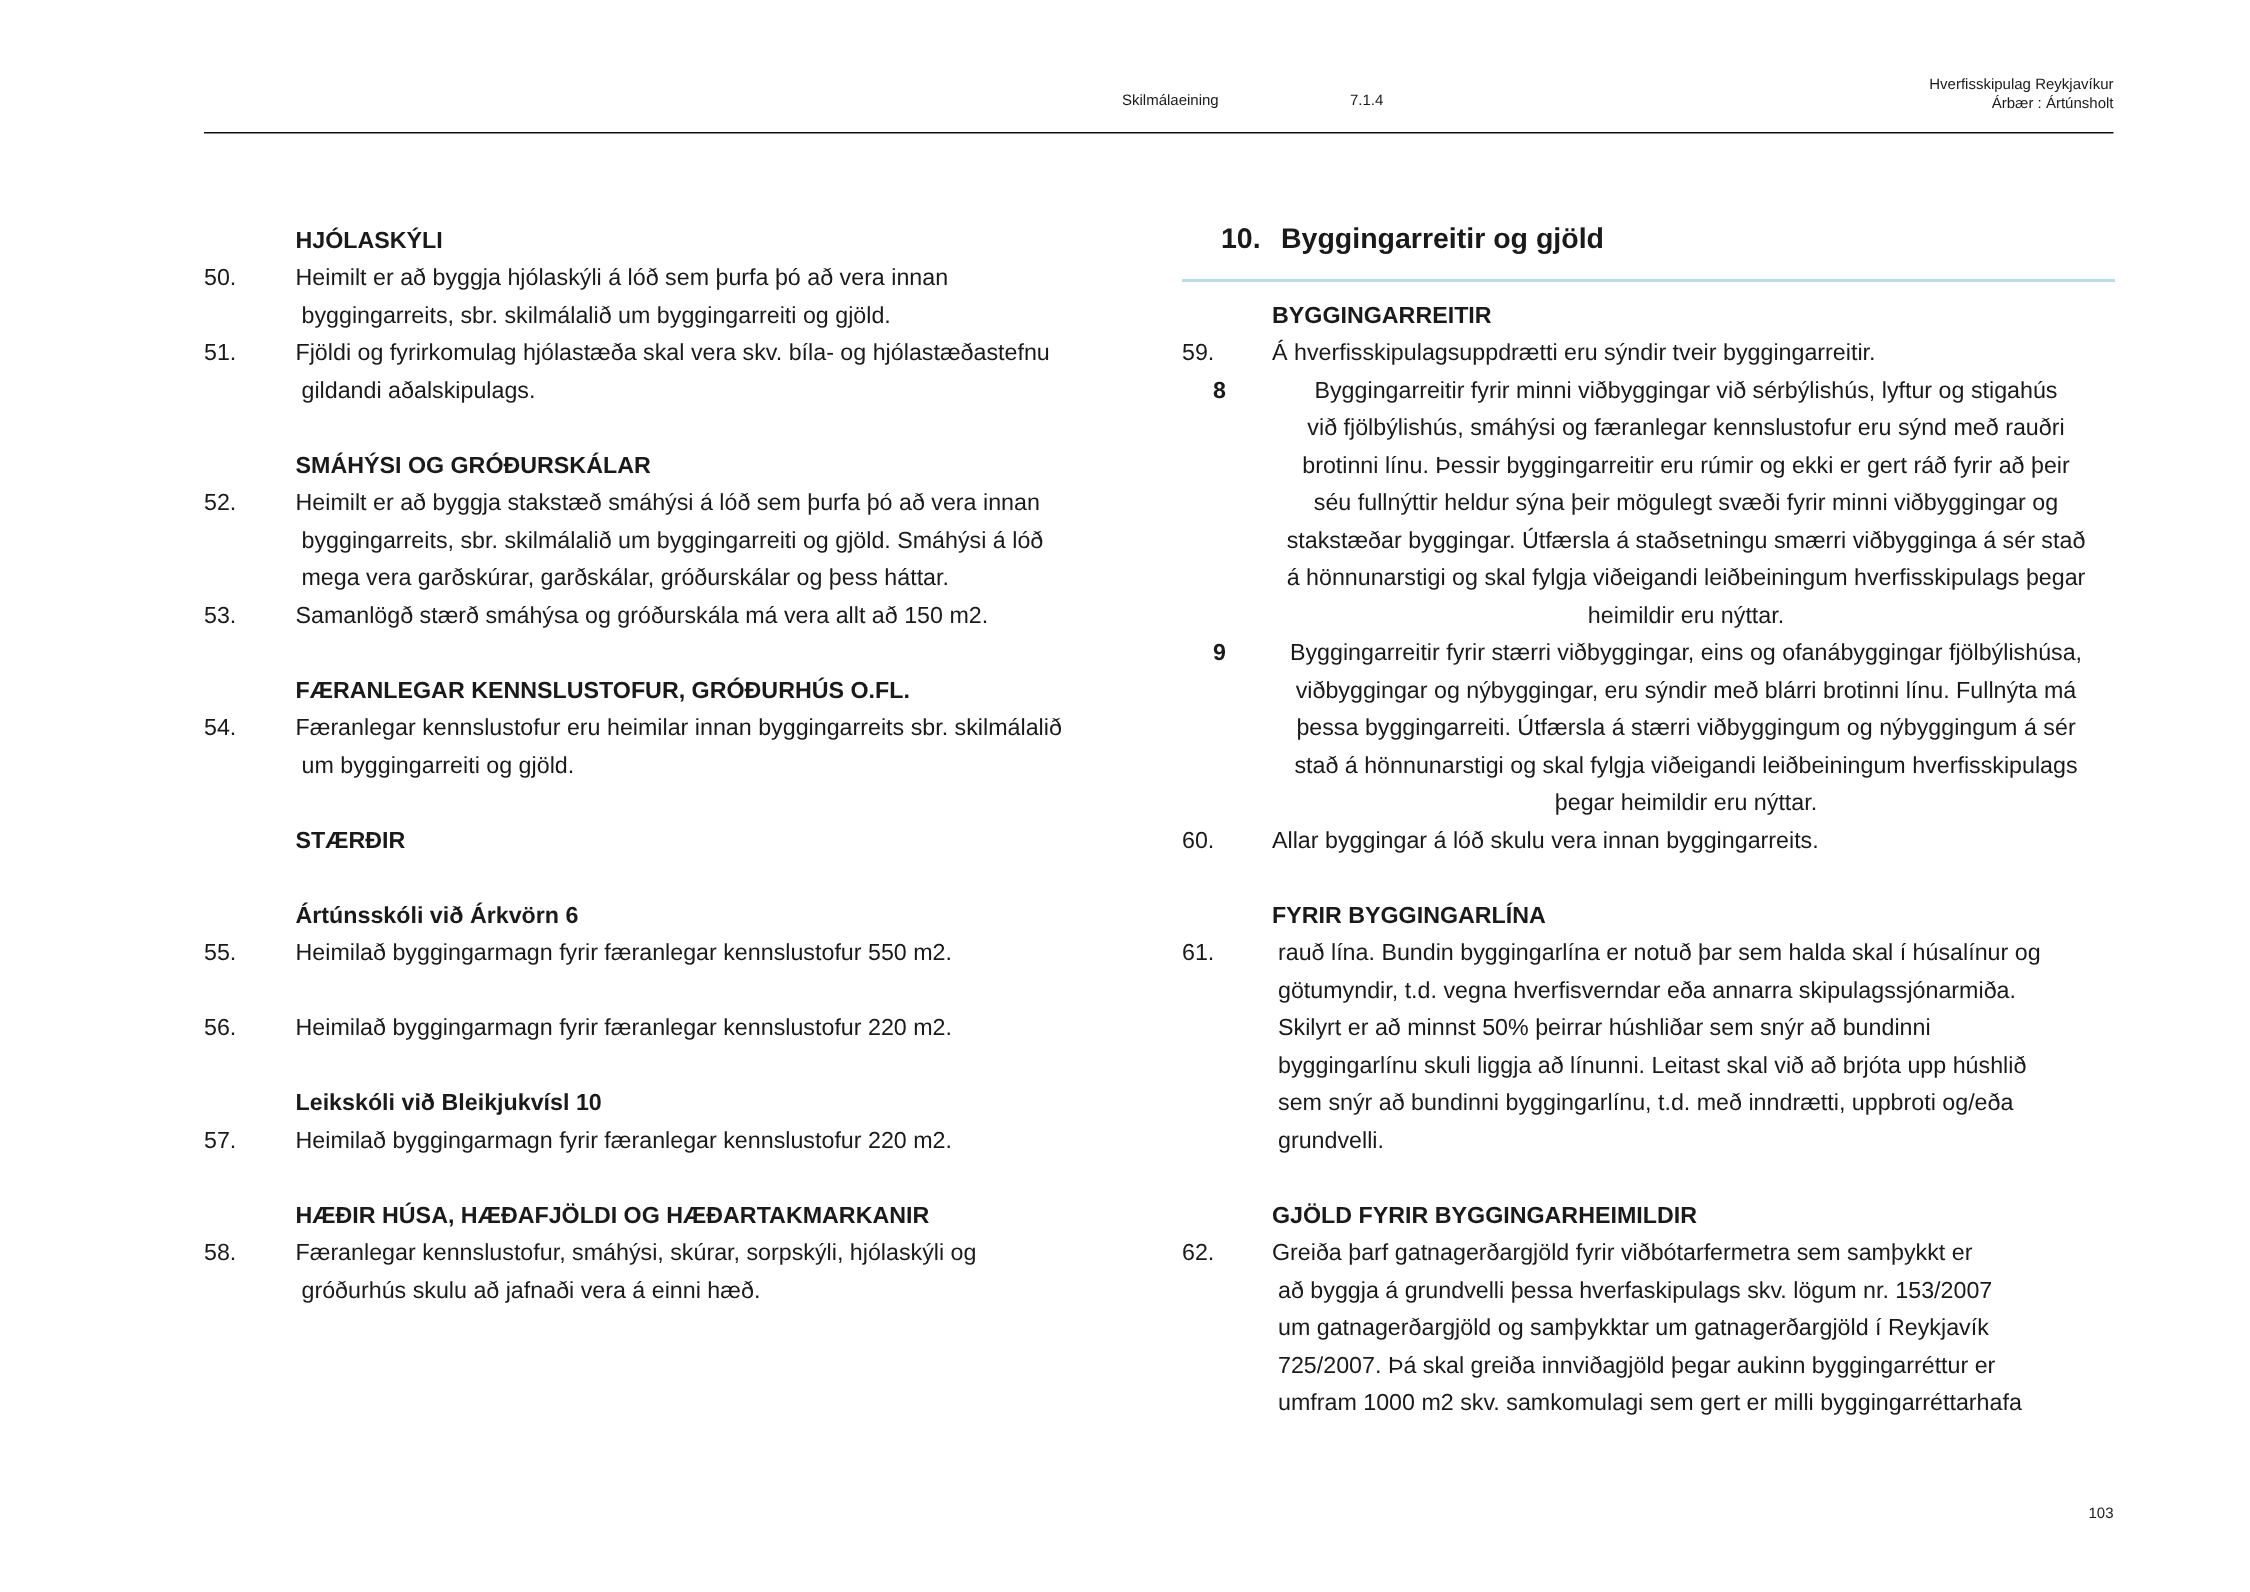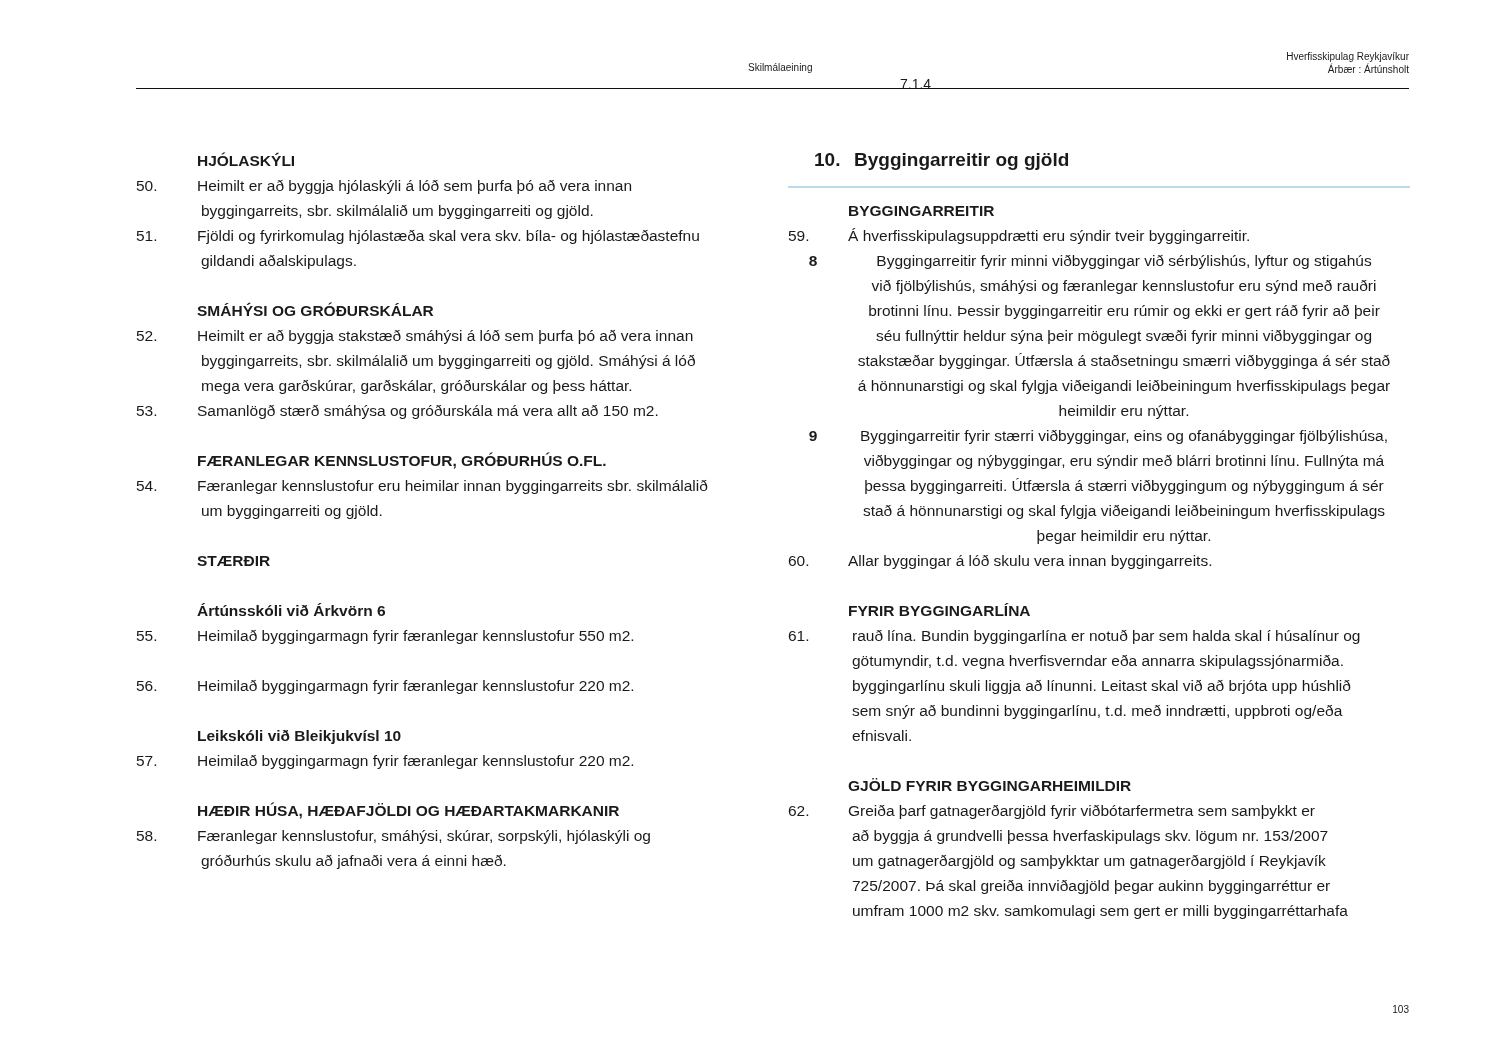--- a/index.html
+++ b/index.html
@@ -2,21 +2,21 @@
 <html><head>
 <meta charset="utf-8">
 <style>
   html, body { margin: 0; padding: 0; background: #ffffff; }
   body {
     width: 1500px; height: 1061px; position: relative; overflow: hidden;
     font-family: "Liberation Sans", "DejaVu Sans", sans-serif;
     color: #1a1a1a;
   }
   .hdr-left { position: absolute; top: 62px; left: 748px; font-size: 10px; }
-  .hdr-num { position: absolute; top: 76px; left: 900px; font-size: 14px; text-align: center; }
+  .hdr-num { position: absolute; top: 62px; left: 900px; font-size: 10px; text-align: center; }
   .hdr-right { position: absolute; top: 50px; right: 91px; text-align: right; font-size: 10px; line-height: 13px; }
   .hdr-right .t1 { font-weight: normal; }
   .hdr-rule { position: absolute; top: 88px; left: 136px; width: 1273px; height: 1px; background: #111; }
 
   .col { position: absolute; top: 148px; }
   .col.left { left: 136px; width: 620px; }
   .col.right { left: 788px; width: 622px; }
 
   .h { font-weight: bold; font-size: 15.5px; height: 25px; line-height: 25px; padding-left: 61px; }
   .item { display: flex; font-size: 15.5px; line-height: 25px; }
@@ -168,23 +168,24 @@
         <span class="l">Allar byggingar á lóð skulu vera innan byggingarreits.</span>
       </div>
   </div>
   <div class="gap"></div>
   <div class="h r-h">FYRIR BYGGINGARLÍNA</div>
   <div class="item r-item">
     <div class="num">61.</div>
     <div class="txt">
       <span class="l ind">rauð lína. Bundin byggingarlína er notuð þar sem halda skal í húsalínur og</span>
       <span class="l ind">götumyndir, t.d. vegna hverfisverndar eða annarra skipulagssjónarmiða.</span>
+      <span class="l ind">Skilyrt er að minnst 50% þeirrar húshliðar sem snýr að bundinni</span>
       <span class="l ind">byggingarlínu skuli liggja að línunni. Leitast skal við að brjóta upp húshlið</span>
       <span class="l ind">sem snýr að bundinni byggingarlínu, t.d. með inndrætti, uppbroti og/eða</span>
-      <span class="l ind">efnisvali.</span>
+      <span class="l ind">grundvelli.</span>
     </div>
   </div>
   <div class="gap"></div>
   <div class="h r-h">GJÖLD FYRIR BYGGINGARHEIMILDIR</div>
   <div class="item r-item">
     <div class="num">62.</div>
     <div class="txt">
       <span class="l">Greiða þarf gatnagerðargjöld fyrir viðbótarfermetra sem samþykkt er</span>
       <span class="l ind">að byggja á grundvelli þessa hverfaskipulags skv. lögum nr. 153/2007</span>
       <span class="l ind">um gatnagerðargjöld og samþykktar um gatnagerðargjöld í Reykjavík</span>

